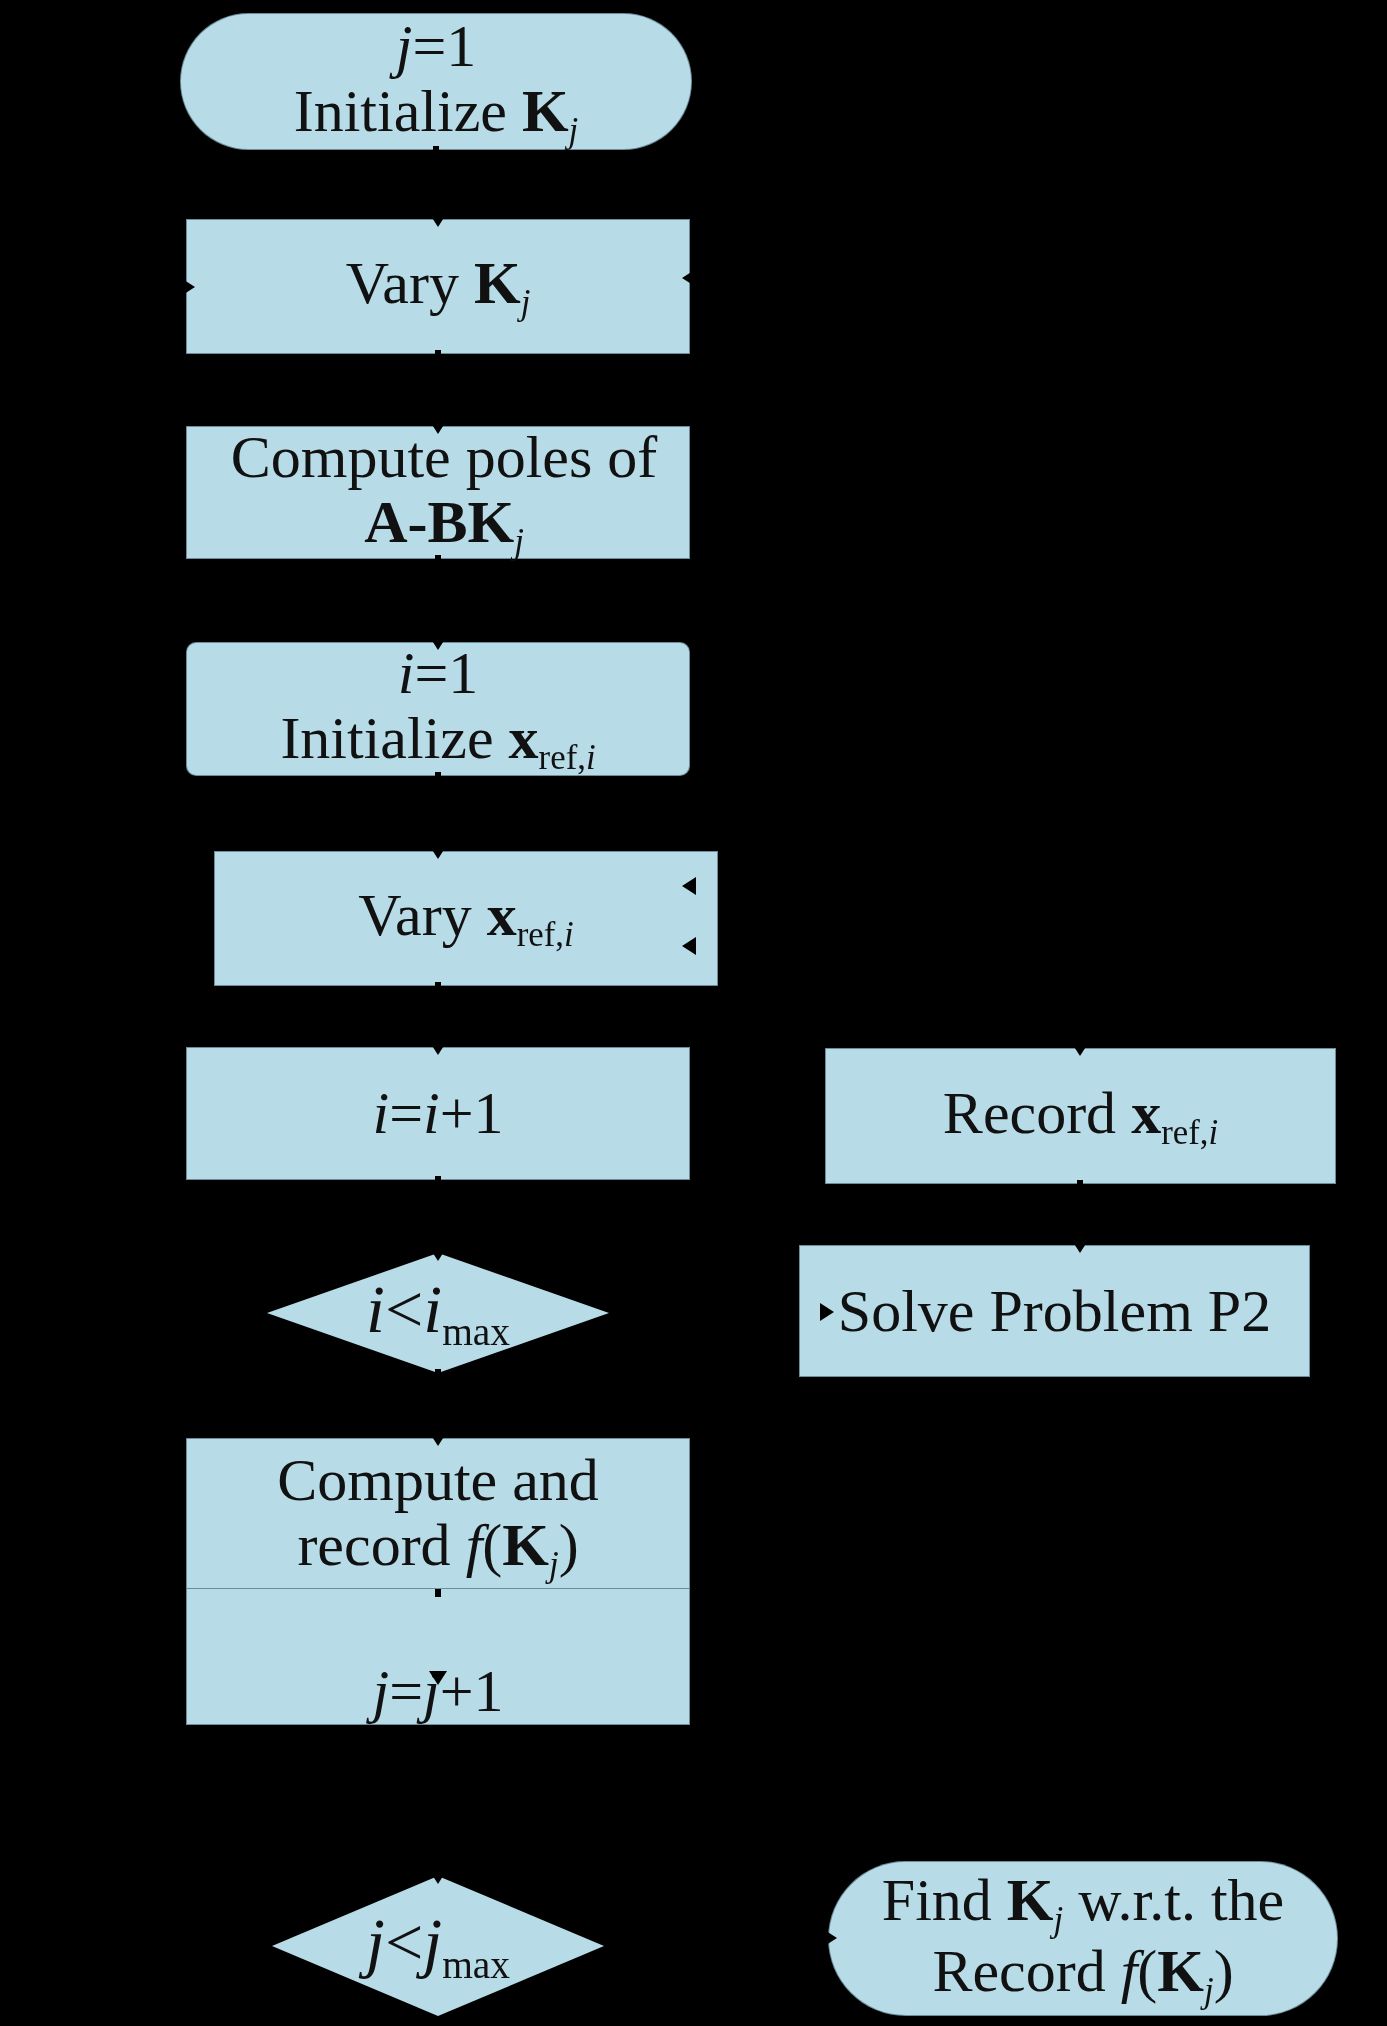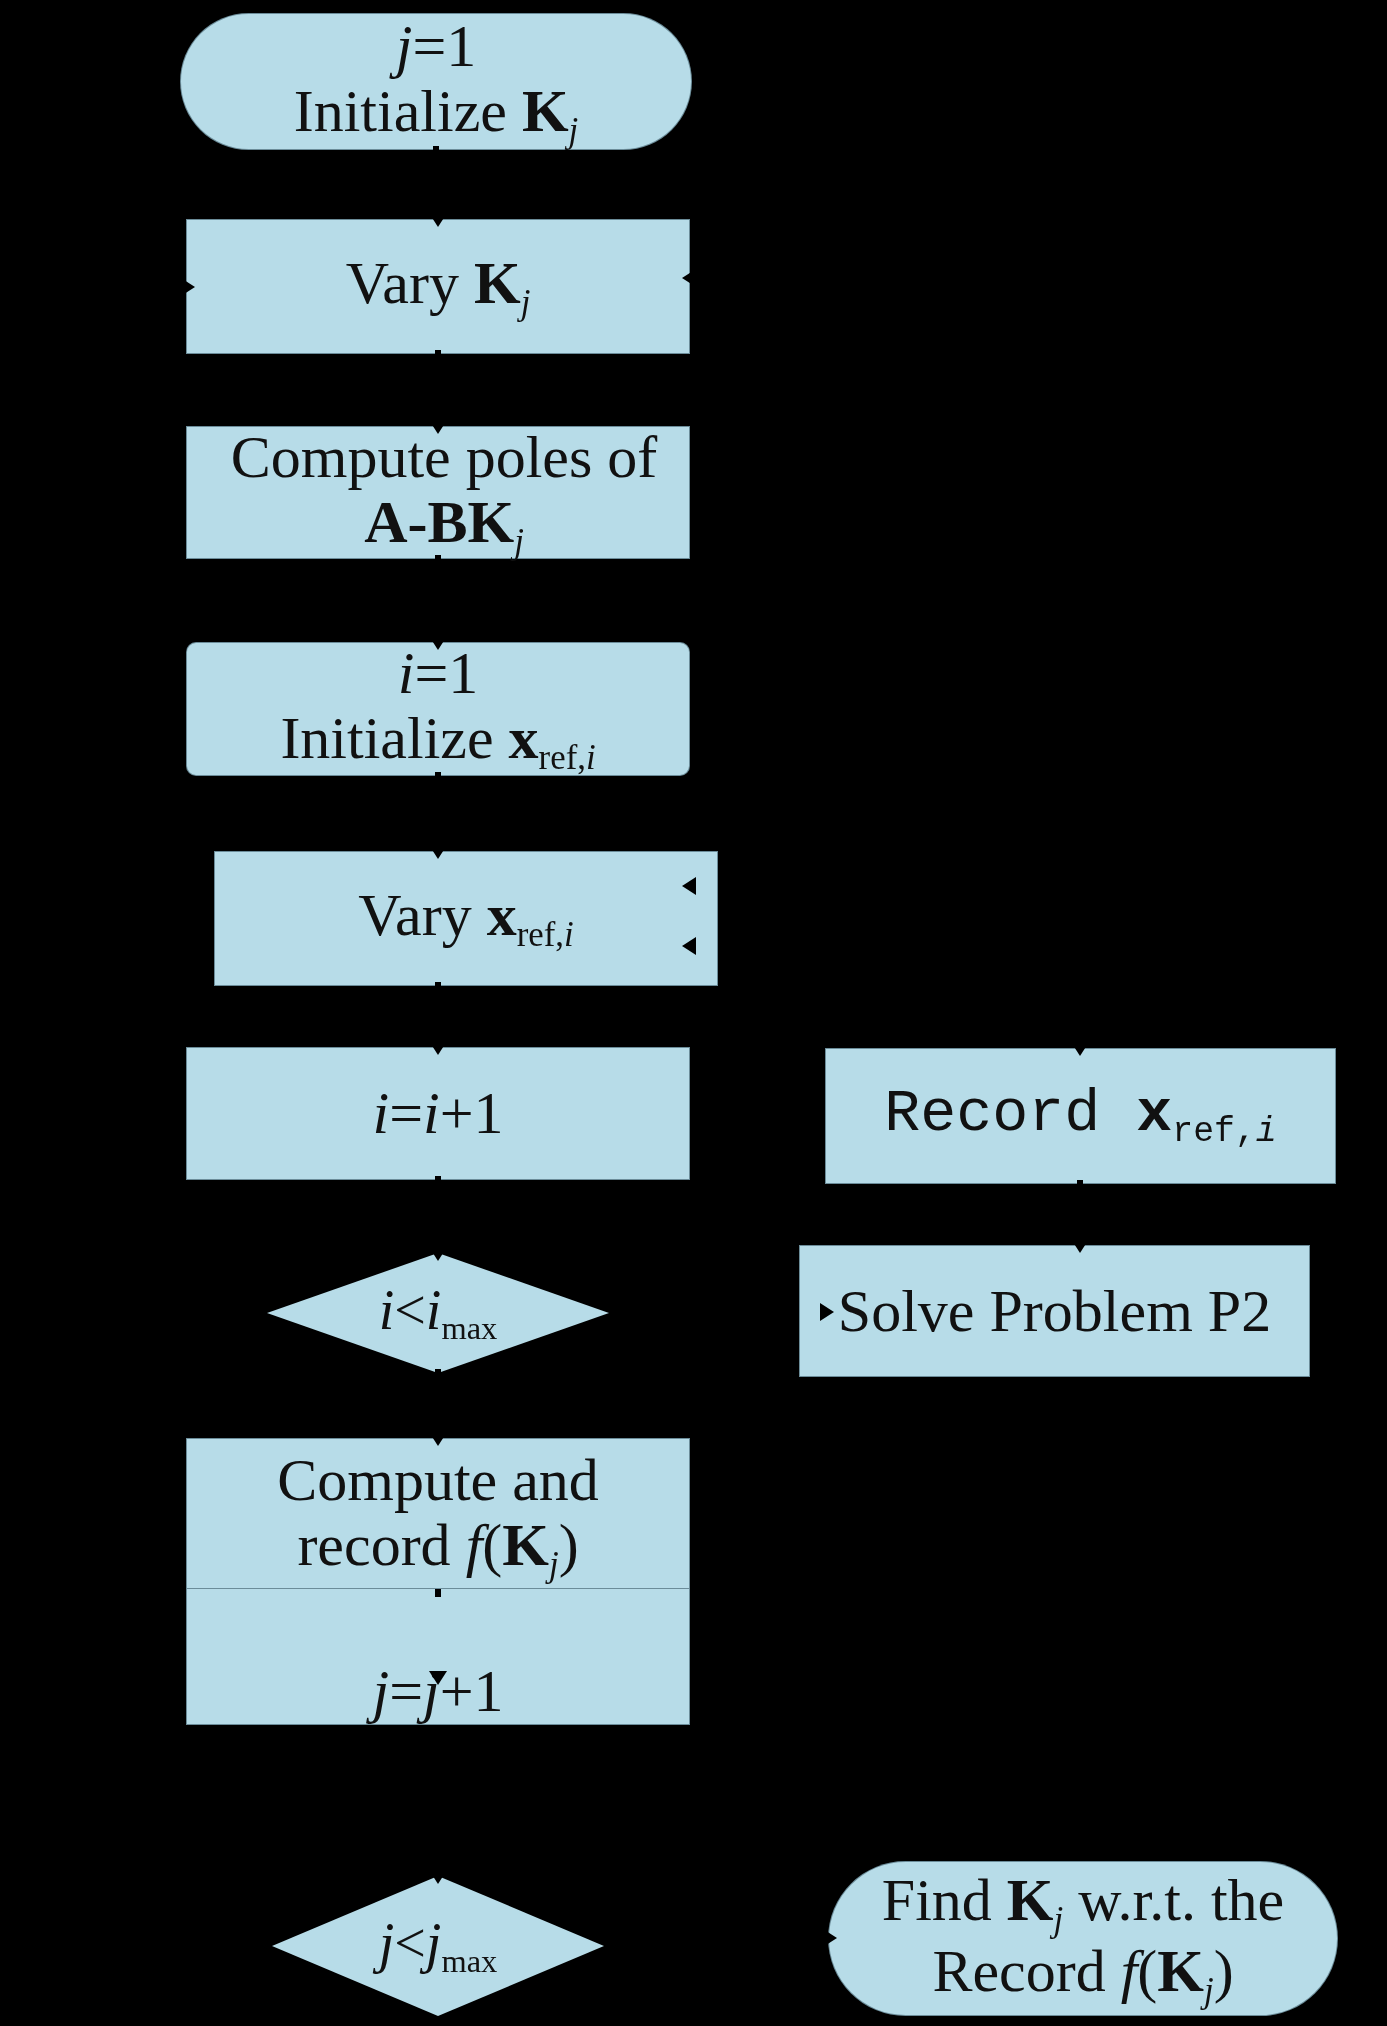--- a/index.html
+++ b/index.html
@@ -24,21 +24,21 @@
   .rect,.pill{border:1px solid rgba(45,75,88,0.55);}
   .pill{border-radius:999px;}
   .diamond{
     clip-path:polygon(50% 0,100% 50%,50% 100%,0 50%);
     border:none;
   }
   .label{font-size:60px;line-height:1.08;white-space:nowrap;}
   .label .it{font-style:italic;}
   .label .bf{font-weight:bold;}
   .label .sub{font-size:0.58em;vertical-align:-0.32em;}
-  .diamond .label{font-size:56px;}
+  .diamond .label{font-size:68px;}
   .nub{position:absolute;background:#000000;}
   .nub.down{width:18px;height:14px;clip-path:polygon(0 0,100% 0,50% 100%);}
   .nub.right{width:14px;height:18px;clip-path:polygon(0 0,0 100%,100% 50%);}
   .nub.left{width:14px;height:18px;clip-path:polygon(100% 0,100% 100%,0 50%);}
   .nub.stub{width:6px;height:8px;}
 </style>
 </head>
 <body>
 
 <div class="stage" id="stage">
@@ -100,21 +100,21 @@
         <div><span class="it">j</span><span>=</span><span class="it">j</span><span>+1</span></div>
       </div>
   </div>
 
   <div class="node diamond" style="left:272px;top:1876px;width:332px;height:140px;">
     <div class="label">
         <div><span class="it">j</span><span>&lt;</span><span class="it">j</span><span class="sub">max</span></div>
       </div>
   </div>
 
-  <div class="node rect" style="left:825px;top:1048px;width:511px;height:136px;font-family:Liberation Mono, monospace;">
+  <div class="node rect" style="left:825px;top:1048px;width:511px;height:136px;">
     <div class="label">
         <div><span>Record </span><span class="bf">x</span><span class="sub">ref,</span><span class="it sub">i</span></div>
       </div>
   </div>
 
   <div class="node rect" style="left:799px;top:1245px;width:511px;height:132px;font-family:Liberation Serif, serif;">
     <div class="label">
         <div><span>Solve Problem P2</span></div>
       </div>
   </div>

